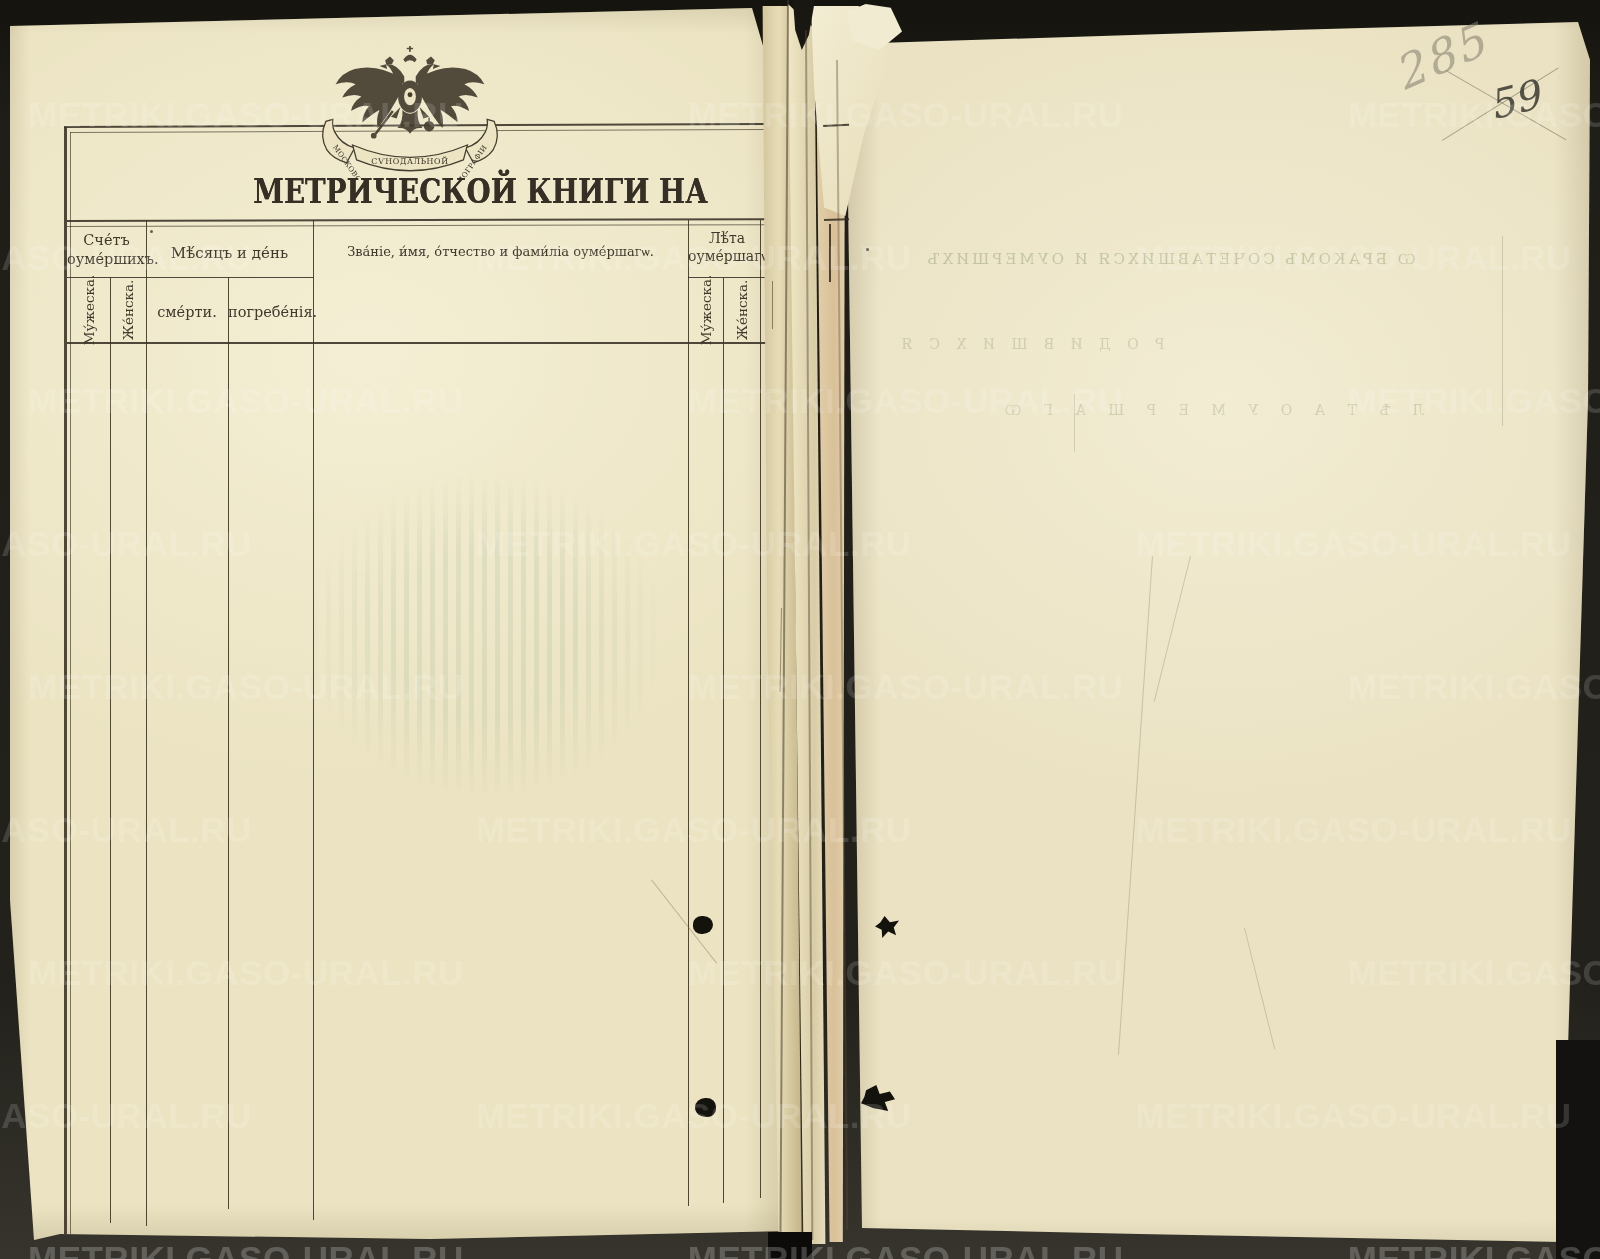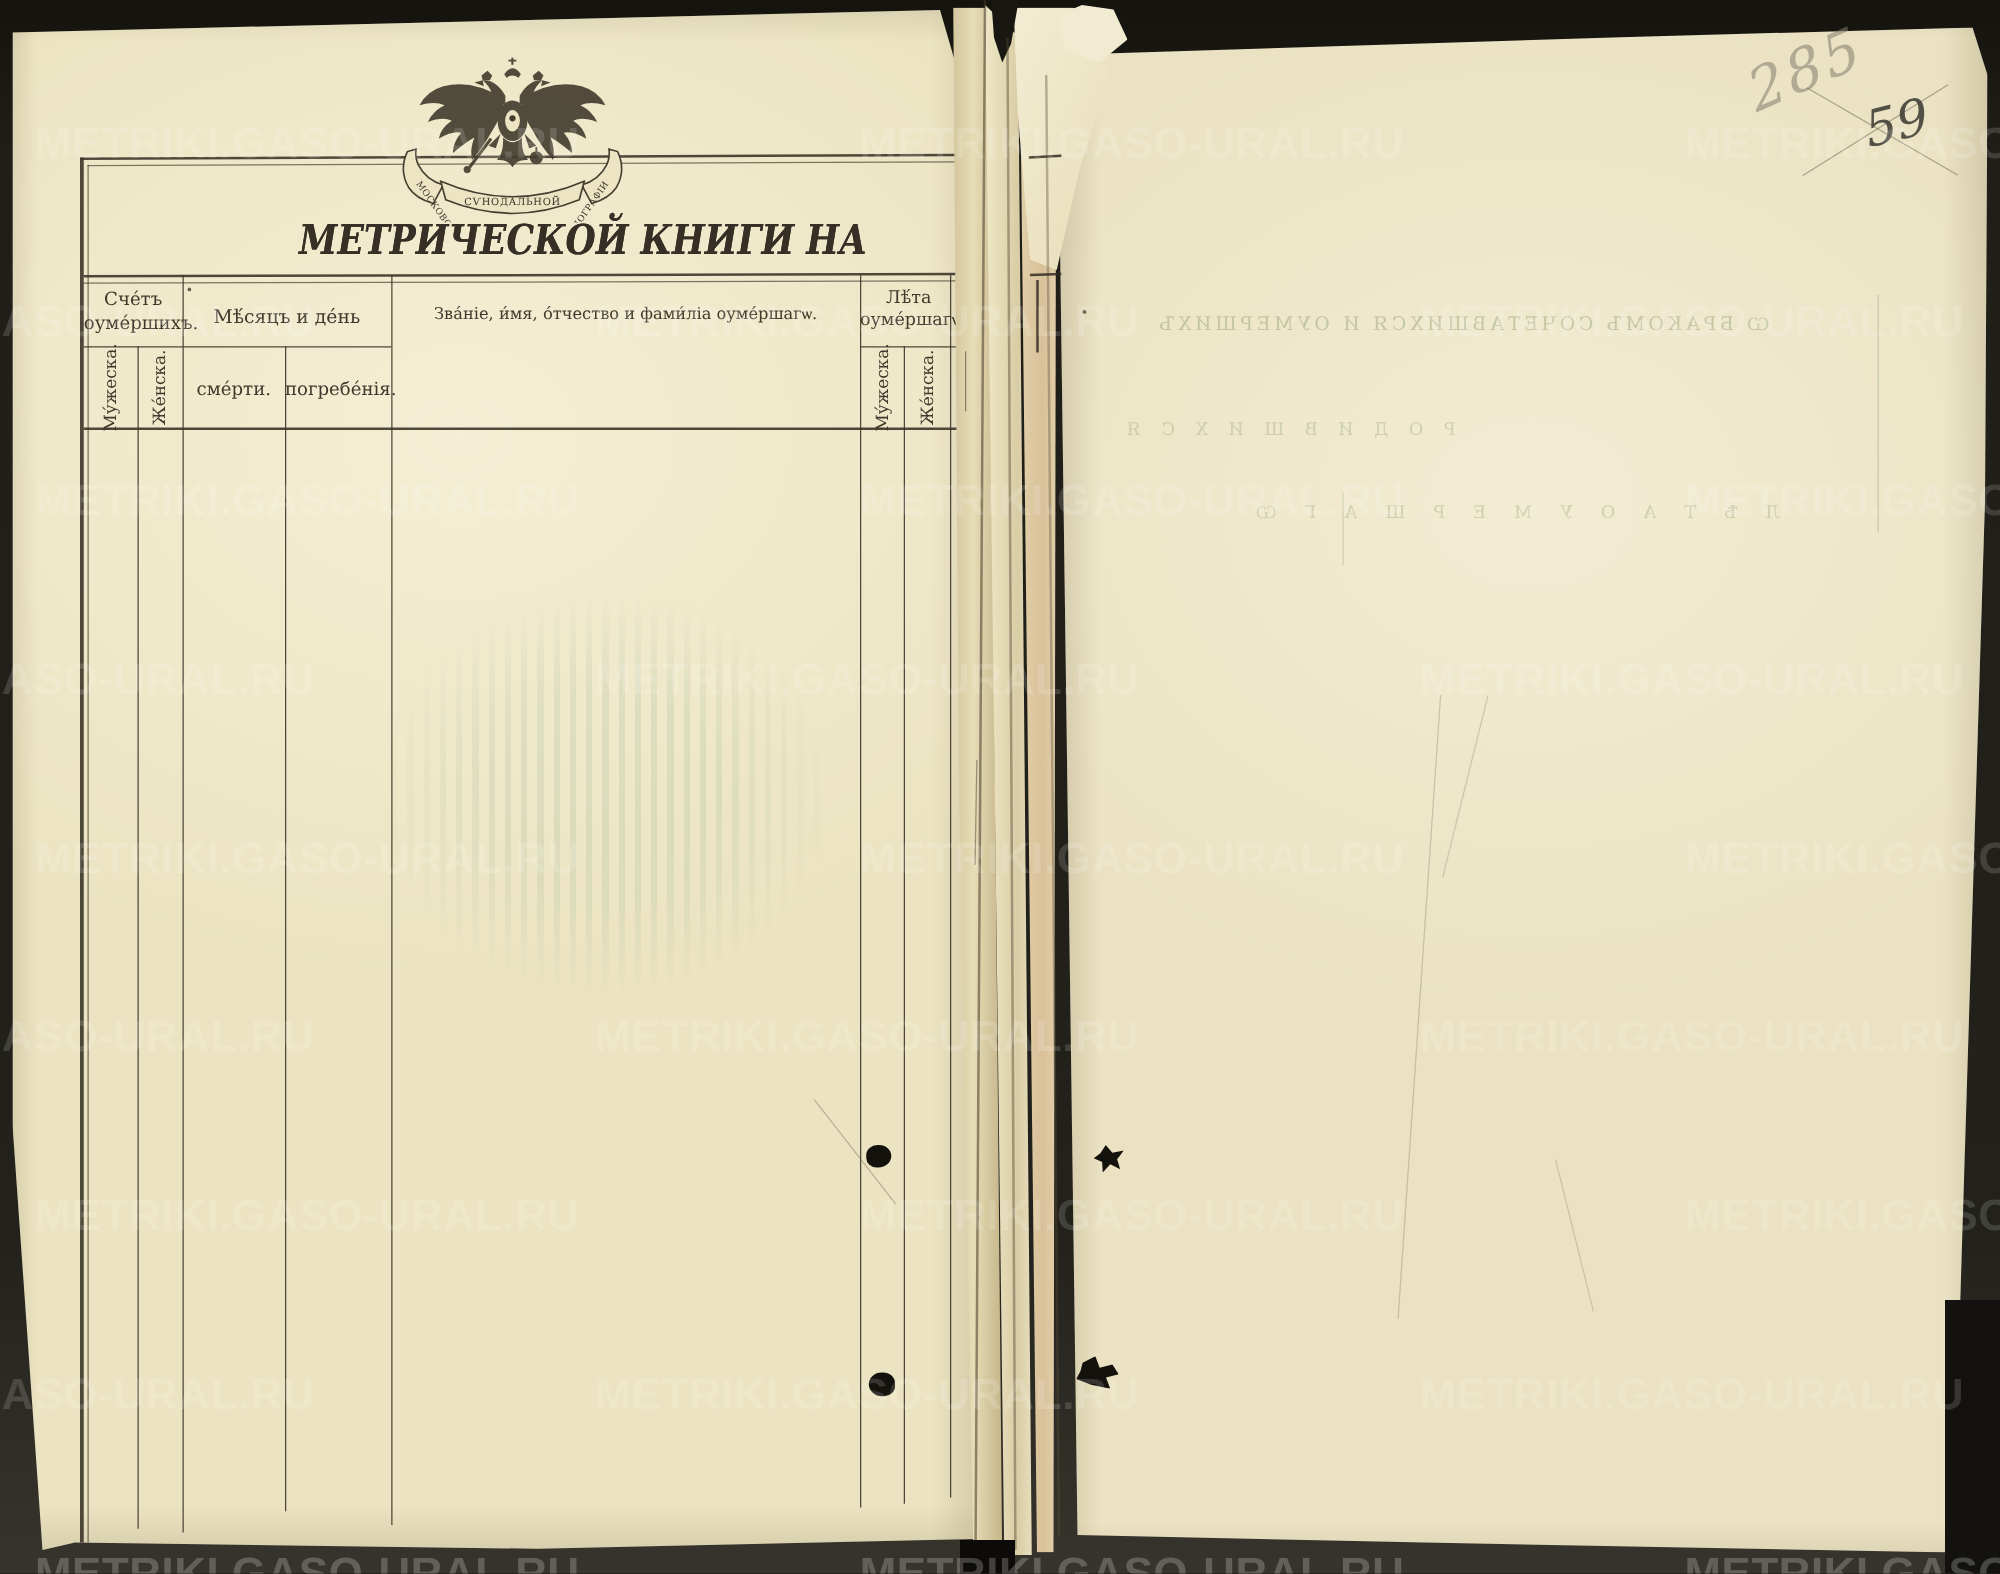--- a/index.html
+++ b/index.html
@@ -29,21 +29,21 @@
   
   .ln{position:absolute;background:#3c352a;opacity:.9;transform-origin:left top;z-index:12;}
   .ln.soft{opacity:.65;}
   
   .stub{position:absolute;z-index:25;}
   .crease{position:absolute;z-index:26;transform-origin:left top;}
   .gmark{position:absolute;background:rgba(50,43,32,.85);z-index:27;transform-origin:left top;}
   
   .hdr{position:absolute;color:#3f382c;text-align:center;z-index:15;line-height:1.3;}
   .vtxt{position:absolute;color:#3f382c;white-space:nowrap;z-index:15;transform:translate(-50%,-50%) rotate(-90deg);font-size:13.5px;}
-  #title-wrap{left:196px;top:172px;width:400px;text-align:center;z-index:15;font-style:italic;}
+  #title-wrap{left:210px;top:172px;width:400px;text-align:center;z-index:15;}
   #title-wrap span{display:inline-block;font-weight:bold;font-size:33px;color:#362f25;transform:scaleX(.84);white-space:nowrap;text-shadow:0 0 .5px #362f25;}
   
   .wm{position:absolute;white-space:nowrap;z-index:60;pointer-events:none;
       font-family:"Liberation Sans",sans-serif;font-weight:700;font-size:35px;letter-spacing:.5px;color:rgba(255,255,255,.15);}
   .wm span{margin-right:224px;}
   
   .blot{position:absolute;background:#14120d;z-index:30;}
   .scratch{position:absolute;z-index:18;transform-origin:left top;}
   .bleed{position:absolute;z-index:8;color:rgba(125,145,100,.38);filter:blur(.6px);transform:scaleX(-1);white-space:nowrap;text-align:center;}
   #stamp-bleed{left:300px;top:470px;width:370px;height:330px;z-index:7;border-radius:50%;

